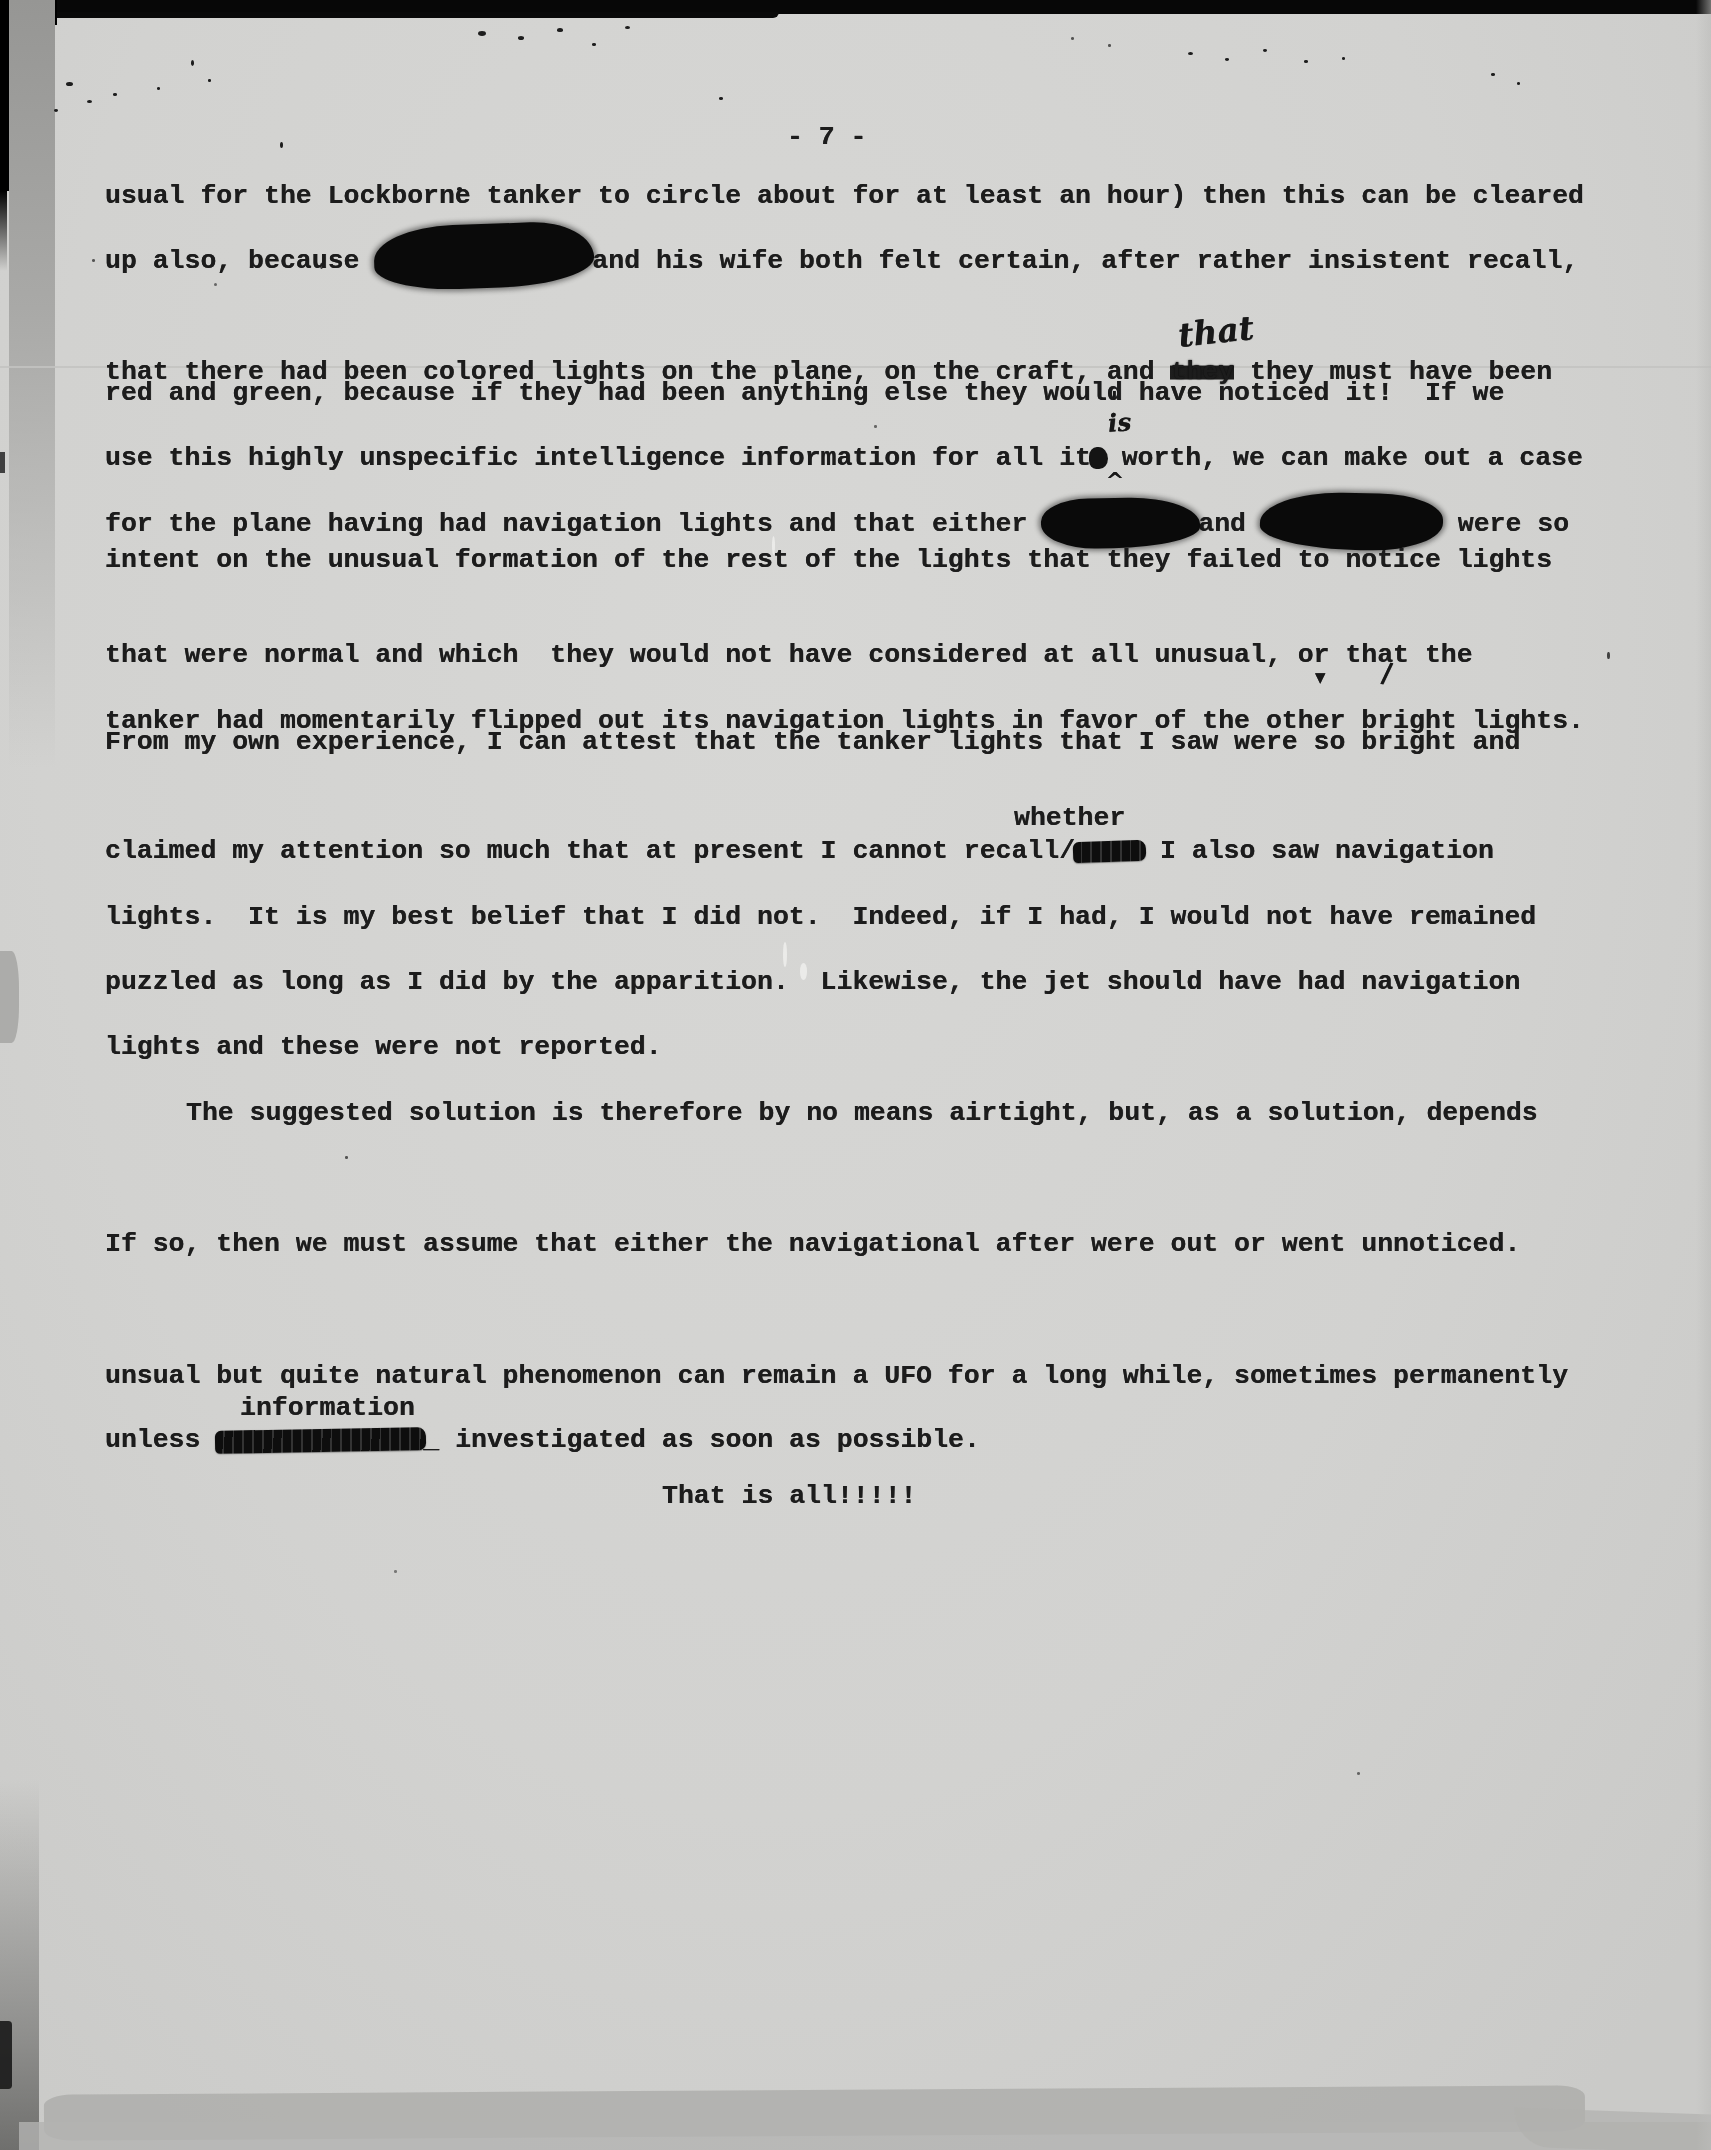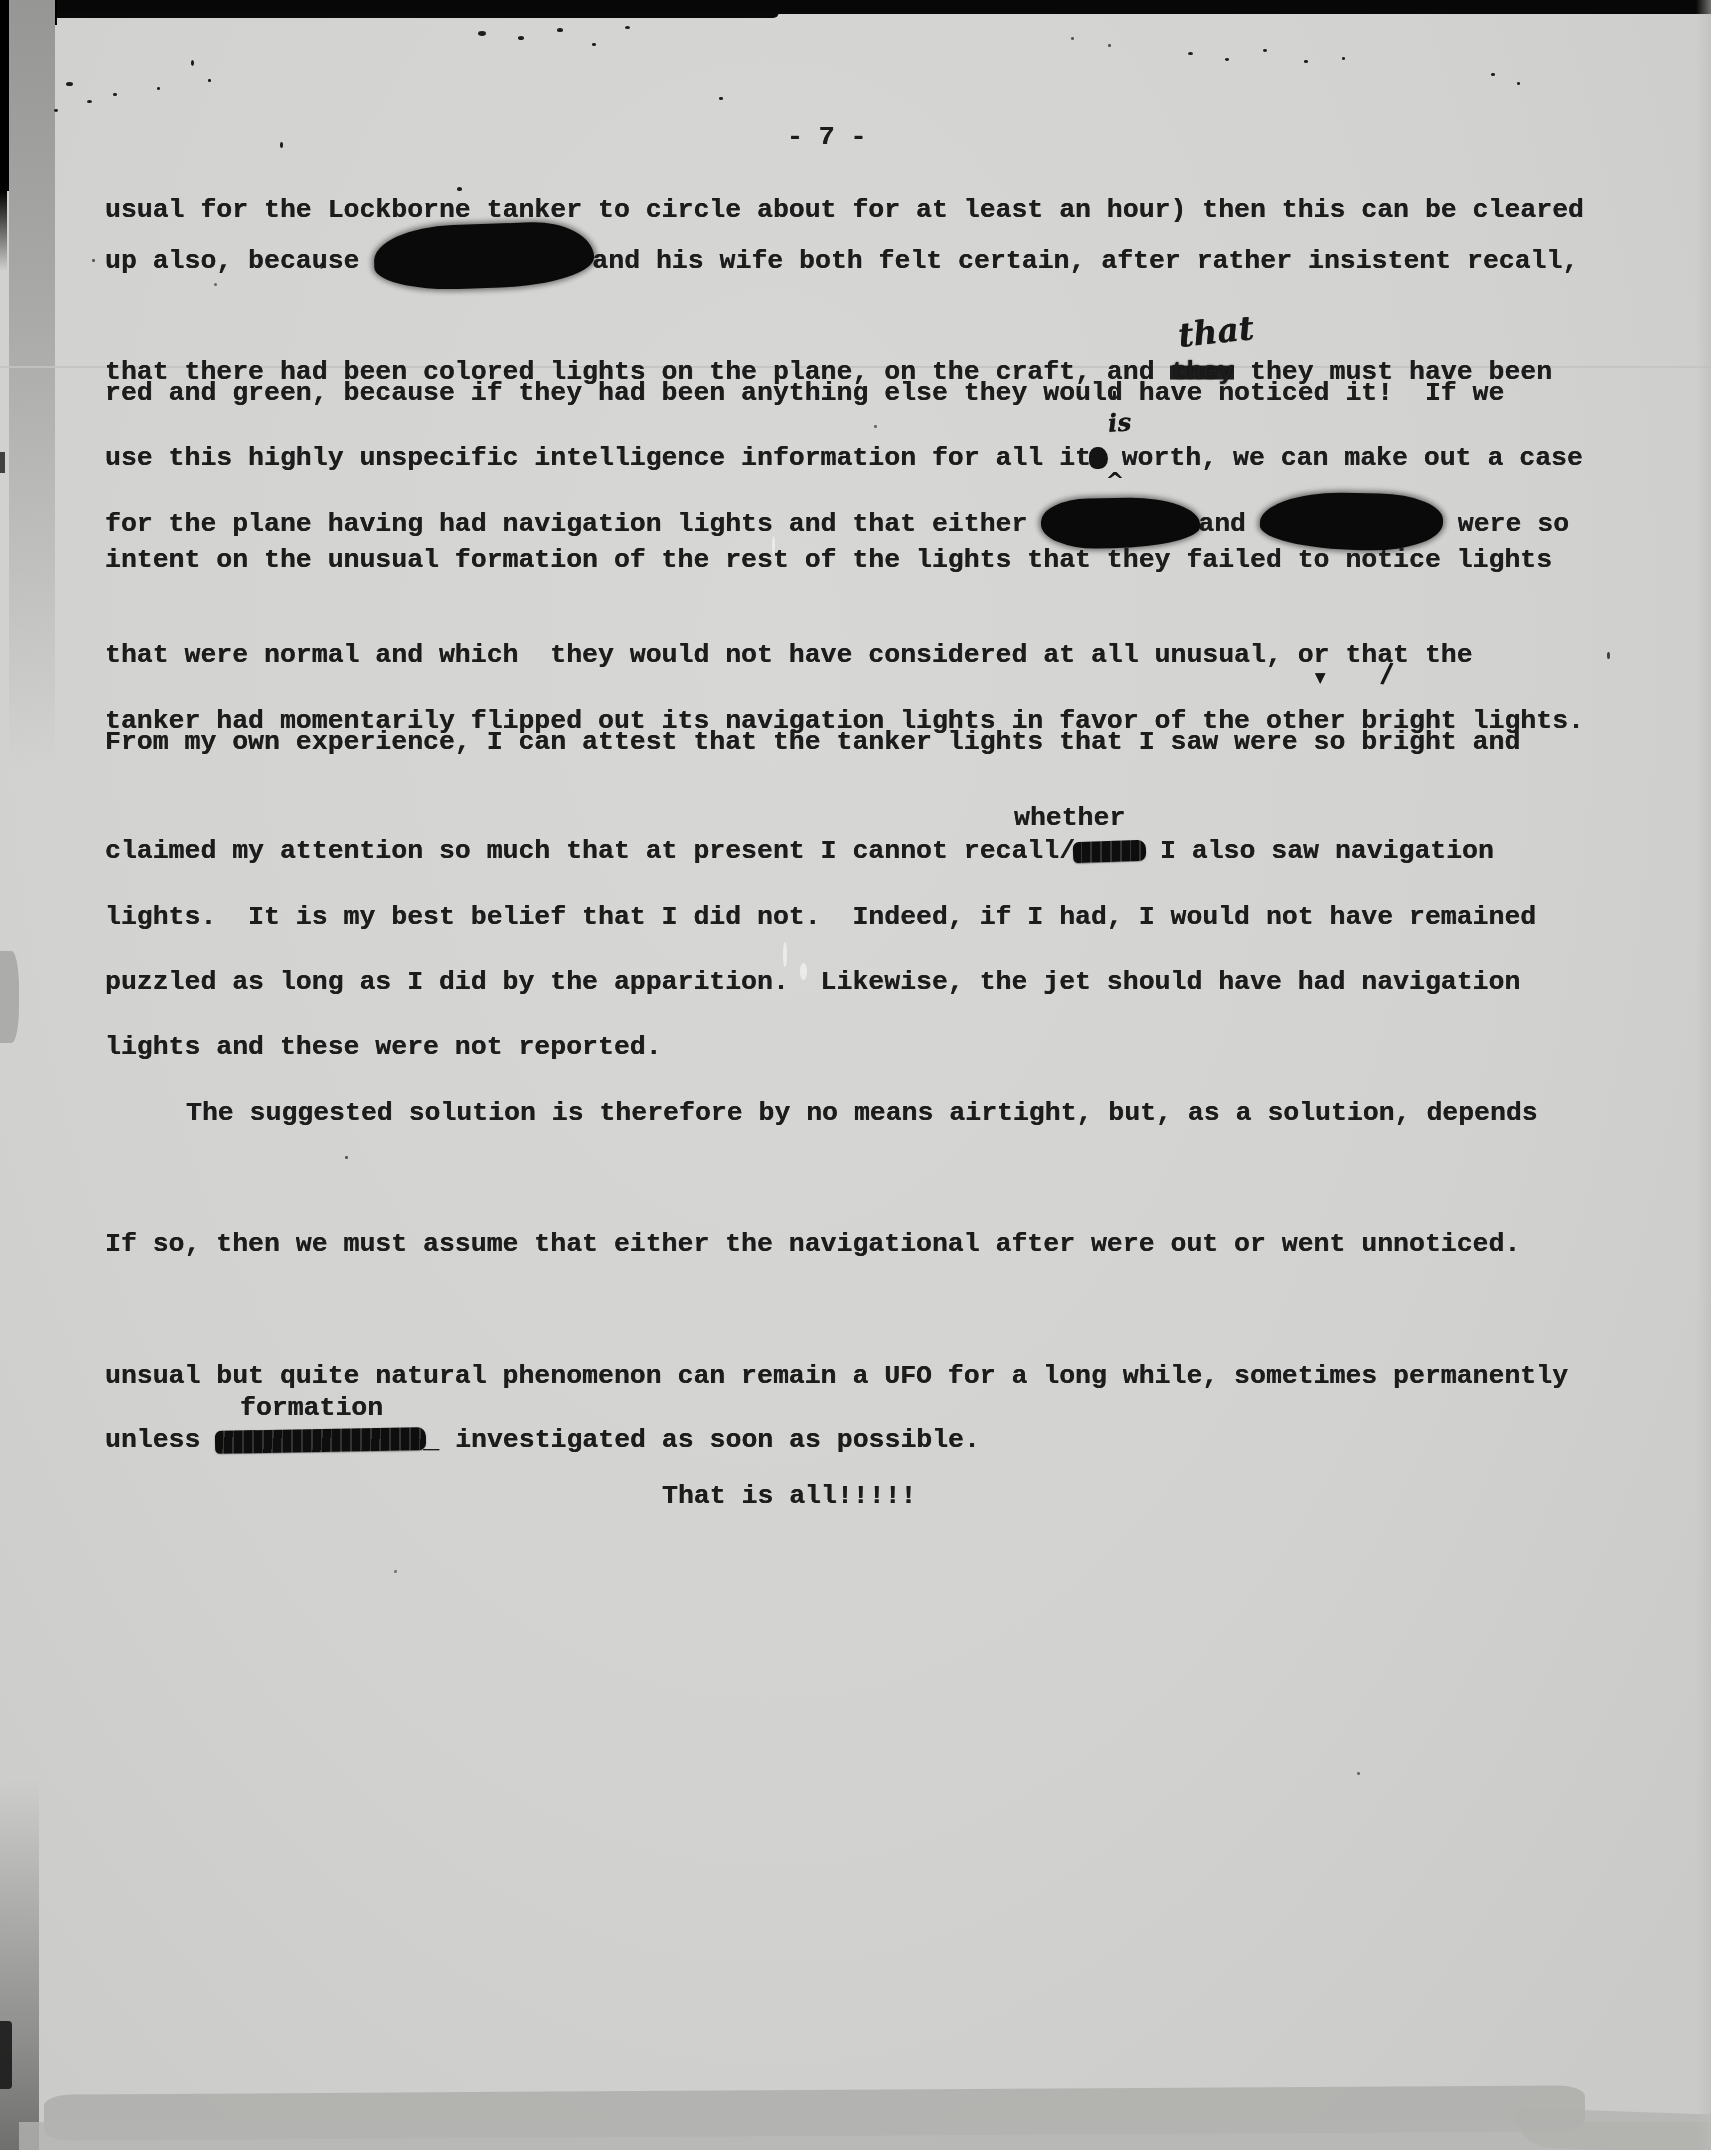--- a/index.html
+++ b/index.html
@@ -43,39 +43,39 @@
   <div class="edge" style="left:0;top:1779px;width:39px;height:372px;background:linear-gradient(180deg,rgba(150,150,148,0),#8e8e8c 70%,#6f6f6d);"></div>
   <div class="edge" style="left:0;top:2021px;width:12.3px;height:68px;background:#1a1a1a;border-radius:0 3.7px 3.7px 0;opacity:.9;"></div>
   <div class="edge" style="left:44px;top:2090px;width:1541px;height:46px;background:#a9a9a7;opacity:.75;border-radius:28px/11px;transform:rotate(-.35deg);"></div>
   <div class="edge" style="left:18.5px;top:2122px;width:1693px;height:28px;background:#b3b3b1;opacity:.8;"></div>
   <div class="edge" style="left:1514px;top:2111px;width:197px;height:39px;background:#b0b0ae;opacity:.7;border-radius:0 0 0 37px;transform:rotate(2deg);"></div>
   <div class="edge" style="left:0;top:366px;width:1711px;height:1.8px;background:#c3c3c1;opacity:.85;"></div>
   <div class="edge" style="left:1696px;top:0;width:14.8px;height:2151px;background:linear-gradient(90deg,rgba(180,180,178,0),#bcbcba);opacity:.6;"></div>
 
   <div class="line" style="left:787px;top:123px;">- 7 -</div>
 
-<div class="line" style="left: 105px; top: 196px;"><span class="t">usual for the Lockborne tanker to circle about for at least an hour) then this can be cleared</span></div>
+<div class="line" style="left: 105px; top: 182px;"><span class="t">usual for the Lockborne tanker to circle about for at least an hour) then this can be cleared</span></div>
     <div class="line" style="left: 105px; top: 247px; text-align: right;"><span class="t">up also, because </span><span class="ph" style="width: 217px;"><span class="redact" style="left: -1.8px; top: -39px; width: 220px; height: 64px; border-radius: 38% 30% 45% 40% / 55% 60% 45% 40%; transform: rotate(-2deg);"></span></span><span class="t">and his wife both felt certain, after rather insistent recall,</span></div>
     <div class="line" style="left: 105px; top: 313px;"><span class="t">that there had been colored lights on the plane, on the craft, and </span><span class="anchor"><span class="hand" style="left: 7.4px; top: -64px; font-size: 33px; transform: rotate(-6deg);">that</span></span><span class="struck">they</span><span class="t"> they must have been</span></div>
     <div class="line" style="left: 105px; top: 379px;"><span class="t">red and green, because if they had been anything else they would have noticed it!  If we</span></div>
     <div class="line" style="left: 105px; top: 444px;"><span class="t">use this highly unspecific intelligence information for all it</span><span class="ph" style="width: 14.8px;"><span class="blotch" style="left: -1.8px; top: -13.5px; width: 18.5px; height: 22px;"></span></span><span class="anchor"><span class="penmark" style="left: 4.9px; top: -75px; font-size: 23.4px;">'</span></span><span class="anchor"><span class="hand" style="left: 2.5px; top: -54px; font-size: 24.6px; transform: rotate(-4deg);">is</span></span><span class="anchor"><span class="penmark" style="left: 0px; top: 3.7px; font-size: 22px;">^</span></span><span class="t"> worth, we can make out a case</span></div>
     <div class="line" style="left: 105px; top: 510px;"><span class="t">for the plane having had navigation lights and that either </span><span class="ph" style="width: 155px;"><span class="redact" style="left: -1.8px; top: -28px; width: 159px; height: 50px; border-radius: 30% 45% 55% 35% / 45% 55% 40% 50%; transform: rotate(-1deg);"></span></span><span class="t">and </span><span class="ph" style="width: 180px;"><span class="redact" style="left: -1.8px; top: -33px; width: 183px; height: 57px; border-radius: 45% 35% 40% 55% / 55% 45% 50% 40%; transform: rotate(1deg);"></span></span><span class="t"> were so</span></div>
     <div class="line" style="left: 105px; top: 546px;"><span class="t">intent on the unusual formation of the rest of the lights that they failed to notice lights</span></div>
     <div class="line" style="left: 105px; top: 641px;"><span class="t">that were normal and which  they would not have considered at all unusual, or that the</span></div>
     <div class="line" style="left: 105px; top: 707px;"><span class="t">tanker had momentarily flipped out its navigation lights in favor of the </span><span class="anchor"><span class="penmark" style="left: 49px; top: -57px; font-size: 13.5px;">▼</span></span><span class="anchor"><span class="penmark" style="left: 116px; top: -69px; font-size: 27px; transform: rotate(8deg);">/</span></span><span class="t">other bright lights.</span></div>
     <div class="line" style="left: 105px; top: 728px;"><span class="t">From my own experience, I can attest that the tanker lights that I saw were so bright and</span></div>
     <div class="line" style="left: 1014px; top: 804px;"><span class="t">whether</span></div>
     <div class="line" style="left: 105px; top: 837px;"><span class="t">claimed my attention so much that at present I cannot recall/</span><span class="ph" style="width: 69px;"><span class="scribble" style="left: -1.8px; top: -12.3px; width: 73px; height: 21px; transform: rotate(-2deg);"></span></span><span class="t"> I also saw navigation</span></div>
     <div class="line" style="left: 105px; top: 903px;"><span class="t">lights.  It is my best belief that I did not.  Indeed, if I had, I would not have remained</span></div>
     <div class="line" style="left: 105px; top: 968px;"><span class="t">puzzled as long as I did by the apparition.  Likewise, the jet should have had navigation</span></div>
     <div class="line" style="left: 105px; top: 1033px;"><span class="t">lights and these were not reported.</span></div>
     <div class="line" style="left: 186px; top: 1099px;"><span class="t">The suggested solution is therefore by no means airtight, but, as a solution, depends</span></div>
     <div class="line" style="left: 105px; top: 1230px;"><span class="t">If so, then we must assume that either the navigational after were out or went unnoticed.</span></div>
     <div class="line" style="left: 105px; top: 1362px;"><span class="t">unsual but quite natural phenomenon can remain a UFO for a long while, sometimes permanently</span></div>
-    <div class="line" style="left: 240px; top: 1394px;"><span class="t">formation</span></div>
+    <div class="line" style="left: 240px; top: 1394px;"><span class="t">information</span></div>
     <div class="line" style="left: 105px; top: 1426px;"><span class="t">unless </span><span class="ph" style="width: 207px;"><span class="scribble" style="left: -1.8px; top: -13.5px; width: 211px; height: 23.4px; transform: rotate(-1deg);"></span></span><span class="t">_ investigated as soon as possible.</span></div>
     <div class="line" style="left: 662px; top: 1482px;"><span class="t">That is all!!!!!</span></div>
     <div class="speck" style="left: 66px; top: 82px; width: 6.8px; height: 4.3px;"></div>
     <div class="speck" style="left: 87px; top: 100px; width: 4.9px; height: 3.1px;"></div>
     <div class="speck" style="left: 54px; top: 109px; width: 4.3px; height: 3.1px;"></div>
     <div class="speck" style="left: 113px; top: 93px; width: 3.7px; height: 2.5px;"></div>
     <div class="speck" style="left: 157px; top: 87px; width: 3.1px; height: 2.5px;"></div>
     <div class="speck" style="left: 191px; top: 60px; width: 3.1px; height: 5.5px;"></div>
     <div class="speck" style="left: 208px; top: 79px; width: 2.5px; height: 2.5px;"></div>
     <div class="speck" style="left: 280px; top: 142px; width: 3.1px; height: 6.2px;"></div>

